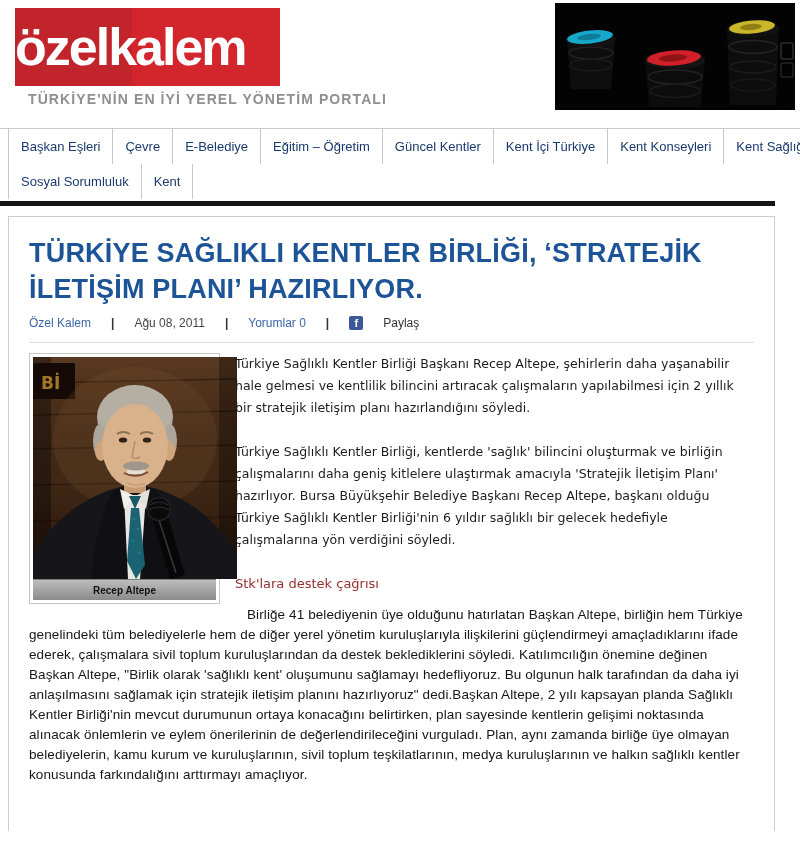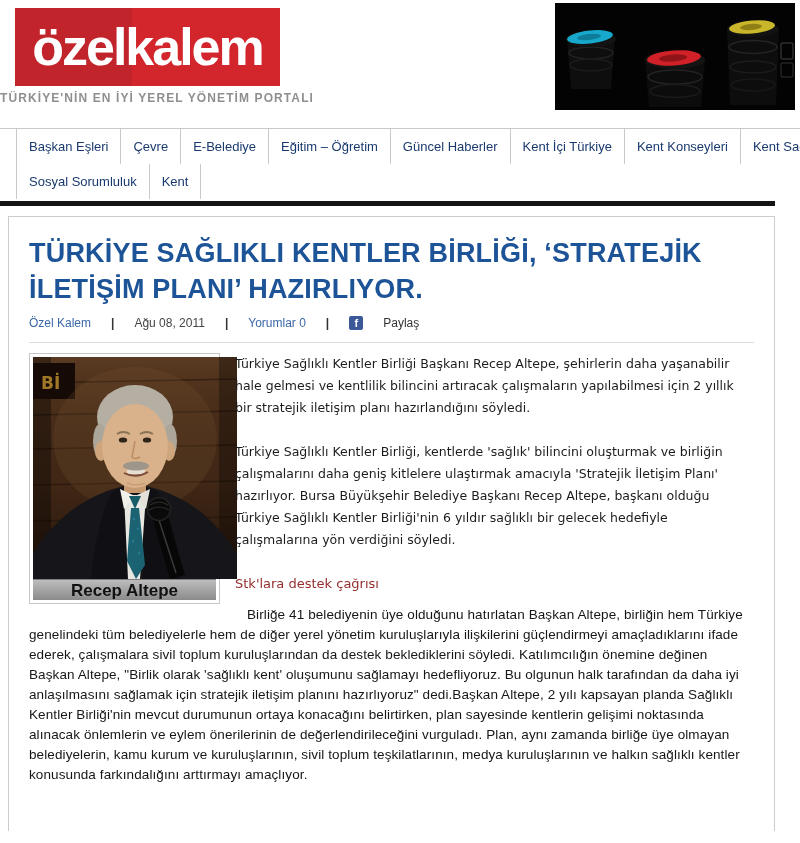--- a/index.html
+++ b/index.html
@@ -7,34 +7,34 @@
   body {
     width:800px; height:843px; background:#fff; overflow:hidden;
     font-family:"Liberation Sans", sans-serif; color:#1c1c1c;
   }
 
   
   .header { position:relative; height:128px; background:#fff; }
   .logo-box {
     position:absolute; left:15px; top:8px; width:265px; height:78px;
     background:linear-gradient(to right,#c1242b 0 44%, #d2262c 44%);
-    display:flex; align-items:center; justify-content:center;
+    display:flex; align-items:center; justify-content:flex-start;
   }
   .logo-text {
     color:#fff; font-weight:bold; font-size:52px; letter-spacing:-2px;
     font-family:"Liberation Sans", sans-serif; line-height:1;
   }
   .tagline {
-    position:absolute; left:0; top:91px; font-size:12px; font-weight:bold;
+    position:absolute; left:28px; top:91px; font-size:14px; font-weight:bold;
     color:#8f8f8f; letter-spacing:1.1px; white-space:nowrap;
   }
   .banner { position:absolute; left:555px; top:3px; width:240px; height:107px; }
 
   
-  .nav { border-top:1px solid #c9c9c9; padding-left:16px; width:800px; }
+  .nav { border-top:1px solid #c9c9c9; padding-left:8px; width:800px; }
   .nav-row { display:flex; white-space:nowrap; overflow:hidden; width:792px; }
   .nav-item {
     display:block; padding:10px 12px; font-size:13px; color:#1a3a6e;
     text-decoration:none; border-right:1px solid #c9c9c9; flex:0 0 auto;
   }
   .nav-row .nav-item:first-child { border-left:1px solid #c9c9c9; }
   .black-bar { width:775px; height:5px; background:#141414; margin-top:2px; }
 
   
   .content {
@@ -58,21 +58,21 @@
 
   
   .article-top { overflow:visible; }
   .photo-figure {
     float:left; width:191px; margin:0 15px 4px 0; border:1px solid #c6c6c6;
     padding:3px; background:#fff;
   }
   .photo-figure svg { display:block; }
   .photo-caption {
     height:21px; background:linear-gradient(#bdbdbd,#8b8b8b); border-top:1px solid #7c7c7c;
-    color:#111; font-size:17px; font-weight:bold; text-align:center; line-height:21px;
+    color:#111; font-size:10px; font-weight:bold; text-align:center; line-height:21px;
   }
   .col-par {
     margin:3px 0 22px 0; font-family:"DejaVu Sans", sans-serif;
     font-size:12.5px; line-height:22px; color:#1c1c1c;
   }
   .subhead {
     margin:0 0 10px 0; font-family:"DejaVu Sans", sans-serif;
     font-size:13px; line-height:22px; color:#952e2e;
   }
   .lower-block { clear:both; margin-top:6px; }
@@ -127,21 +127,21 @@
     </svg>
   </div>
 </div>
 
 <div class="nav">
   <div class="nav-row">
     <a href="#" class="nav-item">Başkan Eşleri</a>
     <a href="#" class="nav-item">Çevre</a>
     <a href="#" class="nav-item">E-Belediye</a>
     <a href="#" class="nav-item">Eğitim – Öğretim</a>
-    <a href="#" class="nav-item">Güncel Haberler</a>
+    <a href="#" class="nav-item">Güncel Kentler</a>
     <a href="#" class="nav-item">Kent İçi Türkiye</a>
     <a href="#" class="nav-item">Kent Konseyleri</a>
     <a href="#" class="nav-item">Kent Sağlığı</a>
   </div>
   <div class="nav-row">
     <a href="#" class="nav-item">Sosyal Sorumluluk</a>
     <a href="#" class="nav-item">Kent</a>
   </div>
 </div>
 <div class="black-bar"></div>

